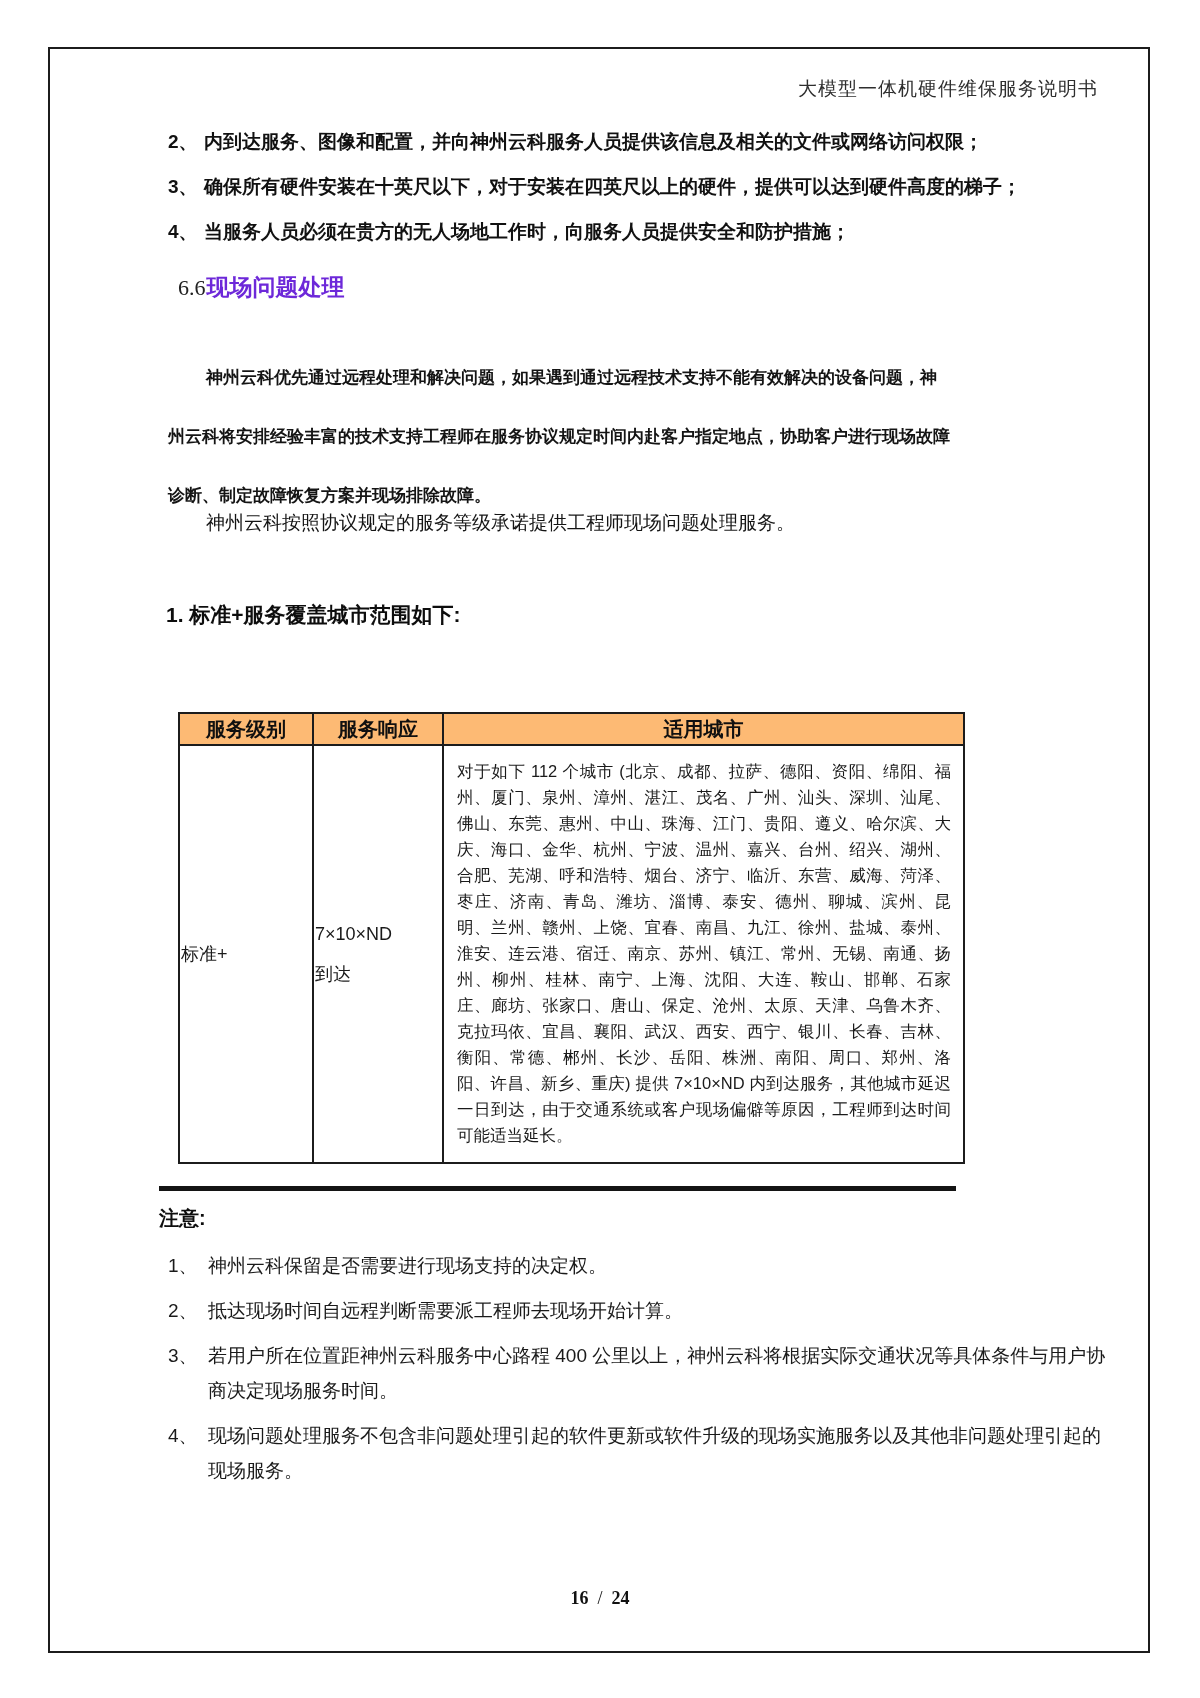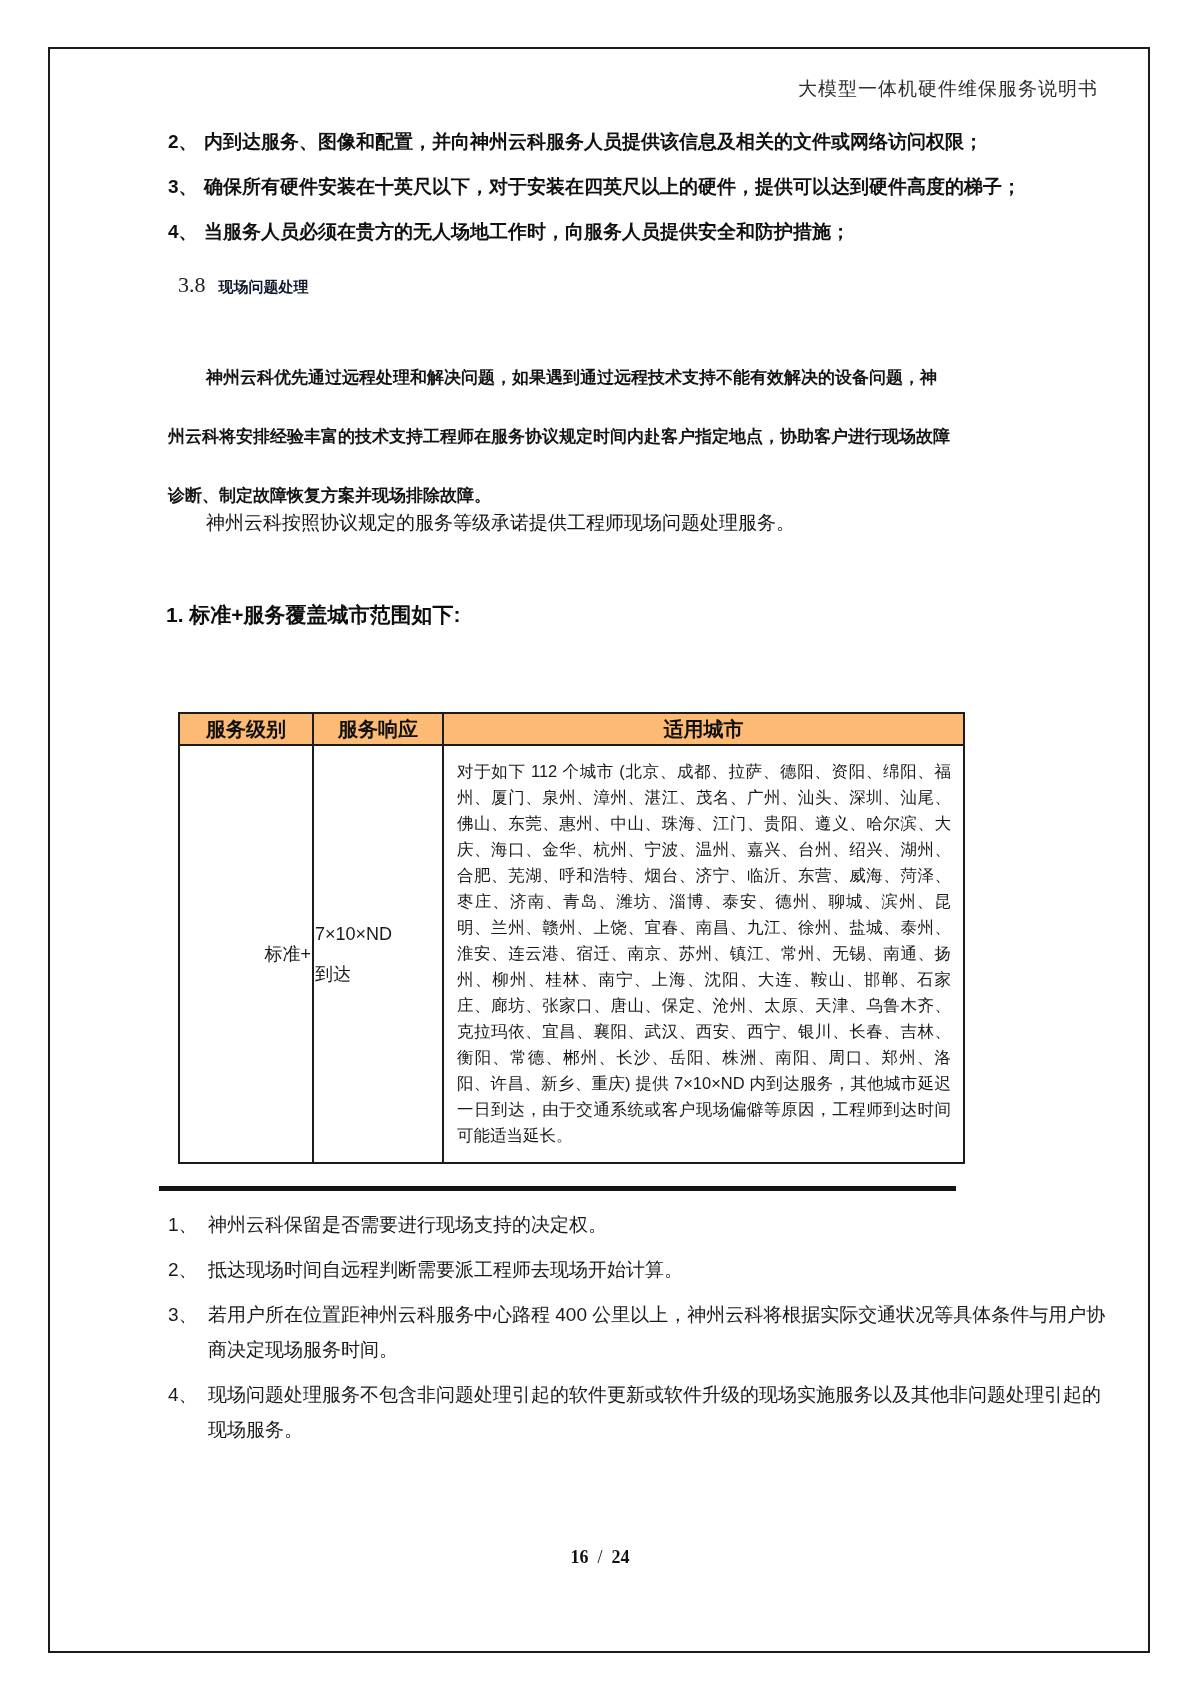--- a/index.html
+++ b/index.html
@@ -32,21 +32,21 @@
   }
   .top-item{display:flex;line-height:23px;margin-bottom:22px;}
   .top-item .num{flex:none;width:36px;}
   .top-item .txt{flex:1;}
   
   .section-heading{
     position:absolute;top:272px;left:178px;
     display:flex;align-items:baseline;
   }
   .sec-num{font-family:"Liberation Serif", serif;font-size:22px;color:#222;}
-  .sec-title{font-size:15px;font-weight:bold;margin-left:13px;color:#0f172a;}
+  .sec-title{font-size:23px;font-weight:bold;margin-left:1px;color:#6d28d9;}
   
   .para-1{
     position:absolute;top:348px;left:168px;width:782px;
     font-size:17px;font-weight:bold;line-height:59px;
     text-indent:38px;text-align:left;color:#141414;
   }
   .para-2{
     position:absolute;top:508px;left:168px;width:820px;
     font-size:19px;font-weight:normal;line-height:30px;
     text-indent:38px;color:#141414;
@@ -70,21 +70,21 @@
   table.svc th{
     background:#fdba74;
     height:32px;
     font-size:20px;font-weight:bold;color:#101010;
     text-align:center;vertical-align:middle;
   }
   .col-level{width:134px;}
   .col-resp{width:130px;}
   .col-city{width:521px;}
   td.cell-level{
-    text-align:right;vertical-align:middle;
+    text-align:left;vertical-align:middle;
     font-size:18px;color:#1a1a1a;
   }
   td.cell-resp{
     text-align:left;vertical-align:middle;
     font-size:18px;color:#1a1a1a;line-height:40px;
   }
   td.cell-city{
     padding:12px 12px 14px 13px;
     font-size:16.5px;line-height:26px;
     text-align:justify;text-align-last:left;
@@ -129,21 +129,21 @@
     <span class="num">3、</span>
     <span class="txt">确保所有硬件安装在十英尺以下，对于安装在四英尺以上的硬件，提供可以达到硬件高度的梯子；</span>
   </div>
   <div class="top-item">
     <span class="num">4、</span>
     <span class="txt">当服务人员必须在贵方的无人场地工作时，向服务人员提供安全和防护措施；</span>
   </div>
 </div>
 
 <div class="section-heading">
-  <span class="sec-num">3.8</span>
+  <span class="sec-num">6.6</span>
   <span class="sec-title">现场问题处理</span>
 </div>
 
 <div class="para-1">神州云科优先通过远程处理和解决问题，如果遇到通过远程技术支持不能有效解决的设备问题，神州云科将安排经验丰富的技术支持工程师在服务协议规定时间内赴客户指定地点，协助客户进行现场故障诊断、制定故障恢复方案并现场排除故障。</div>
 <div class="para-2">神州云科按照协议规定的服务等级承诺提供工程师现场问题处理服务。</div>
 
 <div class="list-heading">1. 标准+服务覆盖城市范围如下:</div>
 
 <div class="lower">
   <table class="svc">
@@ -166,20 +166,21 @@
           <div>7×10×ND</div>
           <div>到达</div>
         </td>
         <td class="cell-city">对于如下 112 个城市 (北京、成都、拉萨、德阳、资阳、绵阳、福州、厦门、泉州、漳州、湛江、茂名、广州、汕头、深圳、汕尾、佛山、东莞、惠州、中山、珠海、江门、贵阳、遵义、哈尔滨、大庆、海口、金华、杭州、宁波、温州、嘉兴、台州、绍兴、湖州、合肥、芜湖、呼和浩特、烟台、济宁、临沂、东营、威海、菏泽、枣庄、济南、青岛、潍坊、淄博、泰安、德州、聊城、滨州、昆明、兰州、赣州、上饶、宜春、南昌、九江、徐州、盐城、泰州、淮安、连云港、宿迁、南京、苏州、镇江、常州、无锡、南通、扬州、柳州、桂林、南宁、上海、沈阳、大连、鞍山、邯郸、石家庄、廊坊、张家口、唐山、保定、沧州、太原、天津、乌鲁木齐、克拉玛依、宜昌、襄阳、武汉、西安、西宁、银川、长春、吉林、衡阳、常德、郴州、长沙、岳阳、株洲、南阳、周口、郑州、洛阳、许昌、新乡、重庆) 提供 7×10×ND 内到达服务，其他城市延迟一日到达，由于交通系统或客户现场偏僻等原因，工程师到达时间可能适当延长。</td>
       </tr>
     </tbody>
   </table>
 
   <div class="divider"></div>
 
+  <div class="notes-label">注意:</div>
 
   <div class="notes">
     <div class="note-item">
       <span class="num">1、</span>
       <span class="txt">神州云科保留是否需要进行现场支持的决定权。</span>
     </div>
     <div class="note-item">
       <span class="num">2、</span>
       <span class="txt">抵达现场时间自远程判断需要派工程师去现场开始计算。</span>
     </div>

